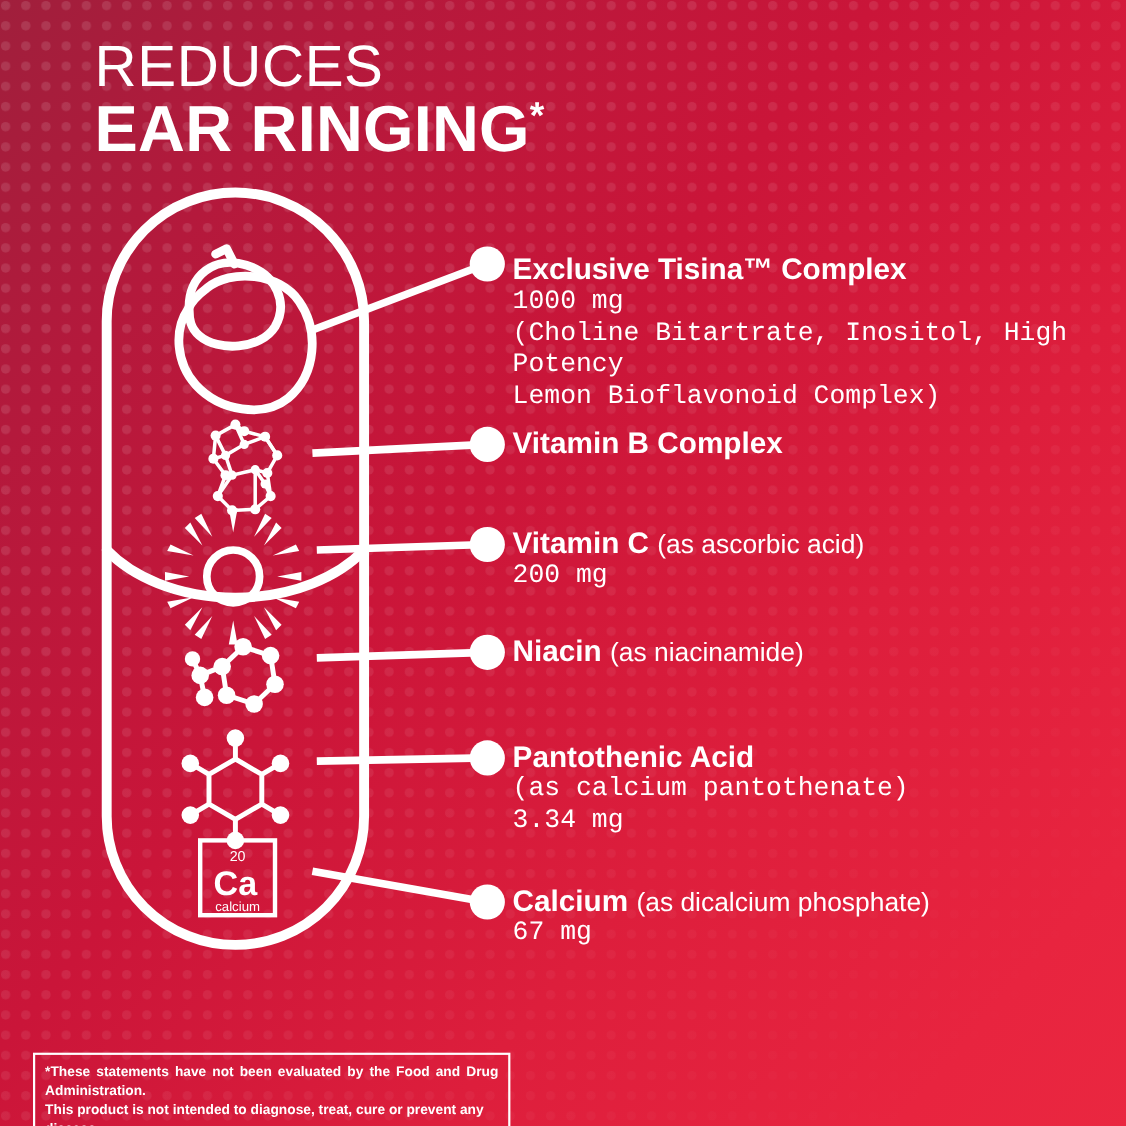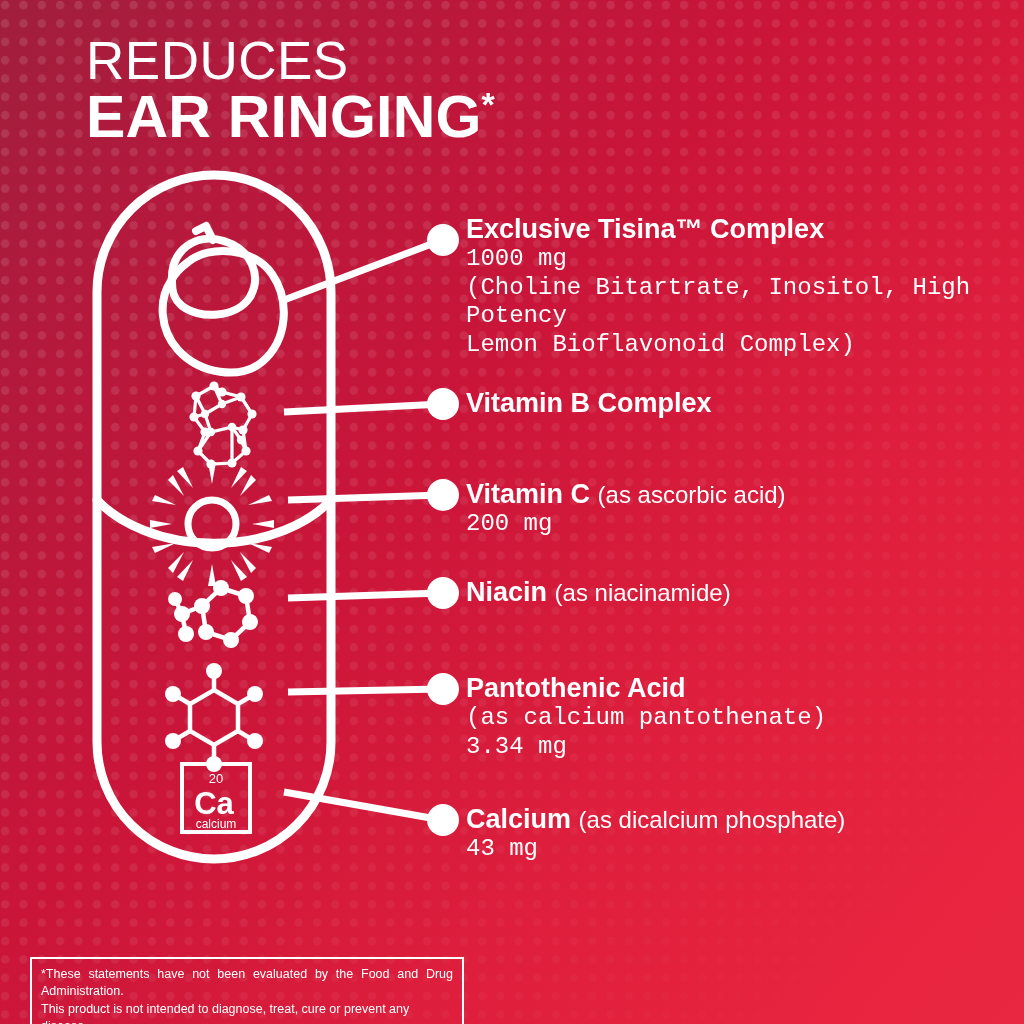--- a/index.html
+++ b/index.html
@@ -109,21 +109,21 @@
     width: 434px;
     box-sizing: border-box;
     border: 2px solid #ffffff;
     padding: 7px 9px 8px 9px;
     color: #ffffff;
   }
   #disclaimer p {
     margin: 0;
     font-size: 12.5px;
     line-height: 1.38;
-    font-weight: 400;
+    font-weight: 700;
   }
   #disclaimer p.l1 { text-align: justify; }
 </style>
 </head>
 <body>
 
 <div id="stage">
 
   <div id="bg-gradient"></div>
   <svg id="bg-dots" viewBox="0 0 1024 1024" aria-hidden="true">
@@ -280,21 +280,21 @@
     <g>
       <rect x="182" y="764" width="68" height="68" fill="none" stroke="#ffffff" stroke-width="4"></rect>
       <text x="216" y="783" fill="#ffffff" font-family="Liberation Sans, sans-serif" font-size="13" text-anchor="middle">20</text>
       <text x="214" y="814" fill="#ffffff" font-family="Liberation Sans, sans-serif" font-size="31" font-weight="bold" text-anchor="middle">Ca</text>
       <text x="216" y="828" fill="#ffffff" font-family="Liberation Sans, sans-serif" font-size="12" text-anchor="middle">calcium</text>
     </g>
   </svg>
 
   <div id="ingredients">
 
-    <div class="ingredient" style="top:214px">
+    <div class="ingredient" style="top:230px">
       <p class="ing-title">
         <span>Exclusive Tisina™ Complex</span>
       </p>
       <p class="ing-sub">1000 mg</p>
       <p class="ing-sub">(Choline Bitartrate, Inositol, High Potency</p>
       <p class="ing-sub">Lemon Bioflavonoid Complex)</p>
     </div>
 
     <div class="ingredient" style="top:388px">
       <p class="ing-title">
@@ -323,21 +323,21 @@
       </p>
       <p class="ing-sub">(as calcium pantothenate)</p>
       <p class="ing-sub">3.34 mg</p>
     </div>
 
     <div class="ingredient" style="top:804px">
       <p class="ing-title">
         <span>Calcium</span>
         <span class="inline-sub">(as dicalcium phosphate)</span>
       </p>
-      <p class="ing-sub">43 mg</p>
+      <p class="ing-sub">67 mg</p>
     </div>
 
   </div>
 
   <div id="disclaimer">
     <p class="l1">*These statements have not been evaluated by the Food and Drug Administration.</p>
     <p>This product is not intended to diagnose, treat, cure or prevent any disease.</p>
   </div>
 
 </div>

